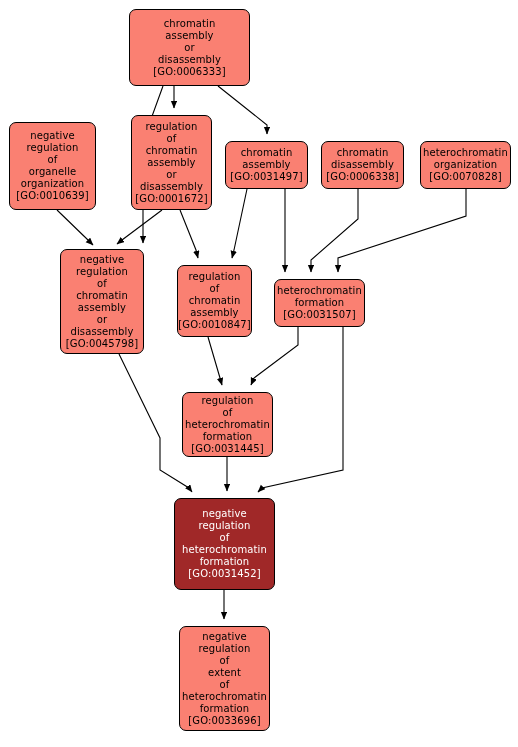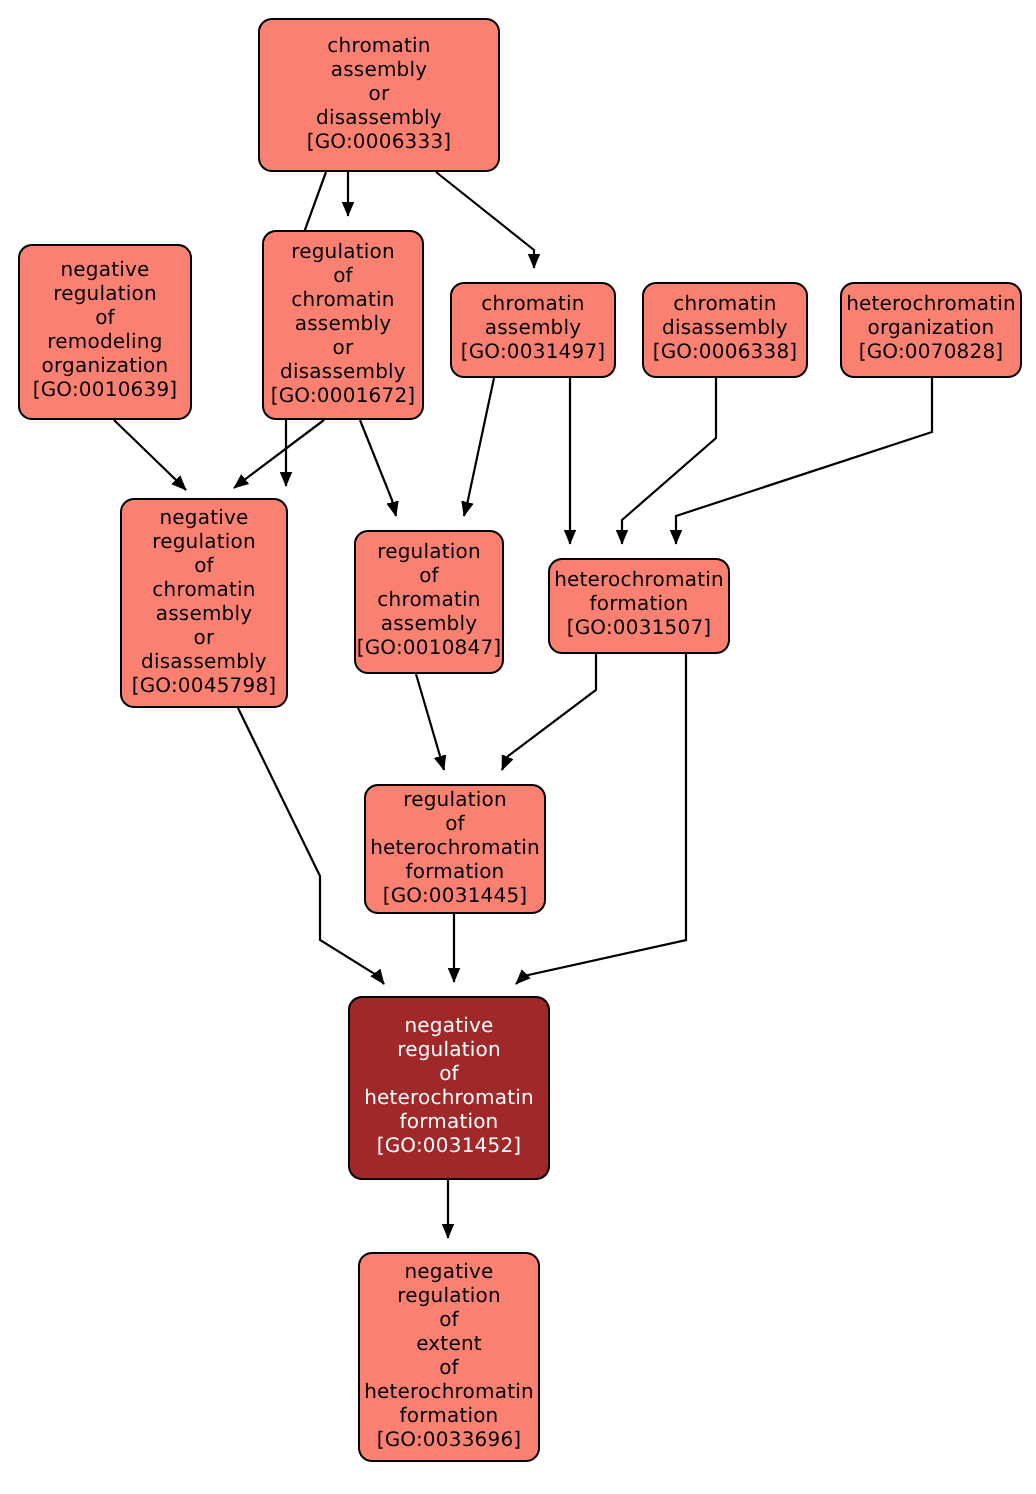--- a/index.html
+++ b/index.html
@@ -85,21 +85,21 @@
         <span class="line">chromatin</span>
         <span class="line">assembly</span>
         <span class="line">or</span>
         <span class="line">disassembly</span>
         <span class="line">[GO:0006333]</span>
       </div>
       <div class="node" title="negative regulation of organelle organization" style="left: 9px; top: 122px; width: 87px; height: 88px;">
         <span class="line">negative</span>
         <span class="line">regulation</span>
         <span class="line">of</span>
-        <span class="line">remodeling</span>
+        <span class="line">organelle</span>
         <span class="line">organization</span>
         <span class="line">[GO:0010639]</span>
       </div>
       <div class="node" title="regulation of chromatin assembly or disassembly" style="left: 131px; top: 115px; width: 81px; height: 95px;">
         <span class="line">regulation</span>
         <span class="line">of</span>
         <span class="line">chromatin</span>
         <span class="line">assembly</span>
         <span class="line">or</span>
         <span class="line">disassembly</span>

